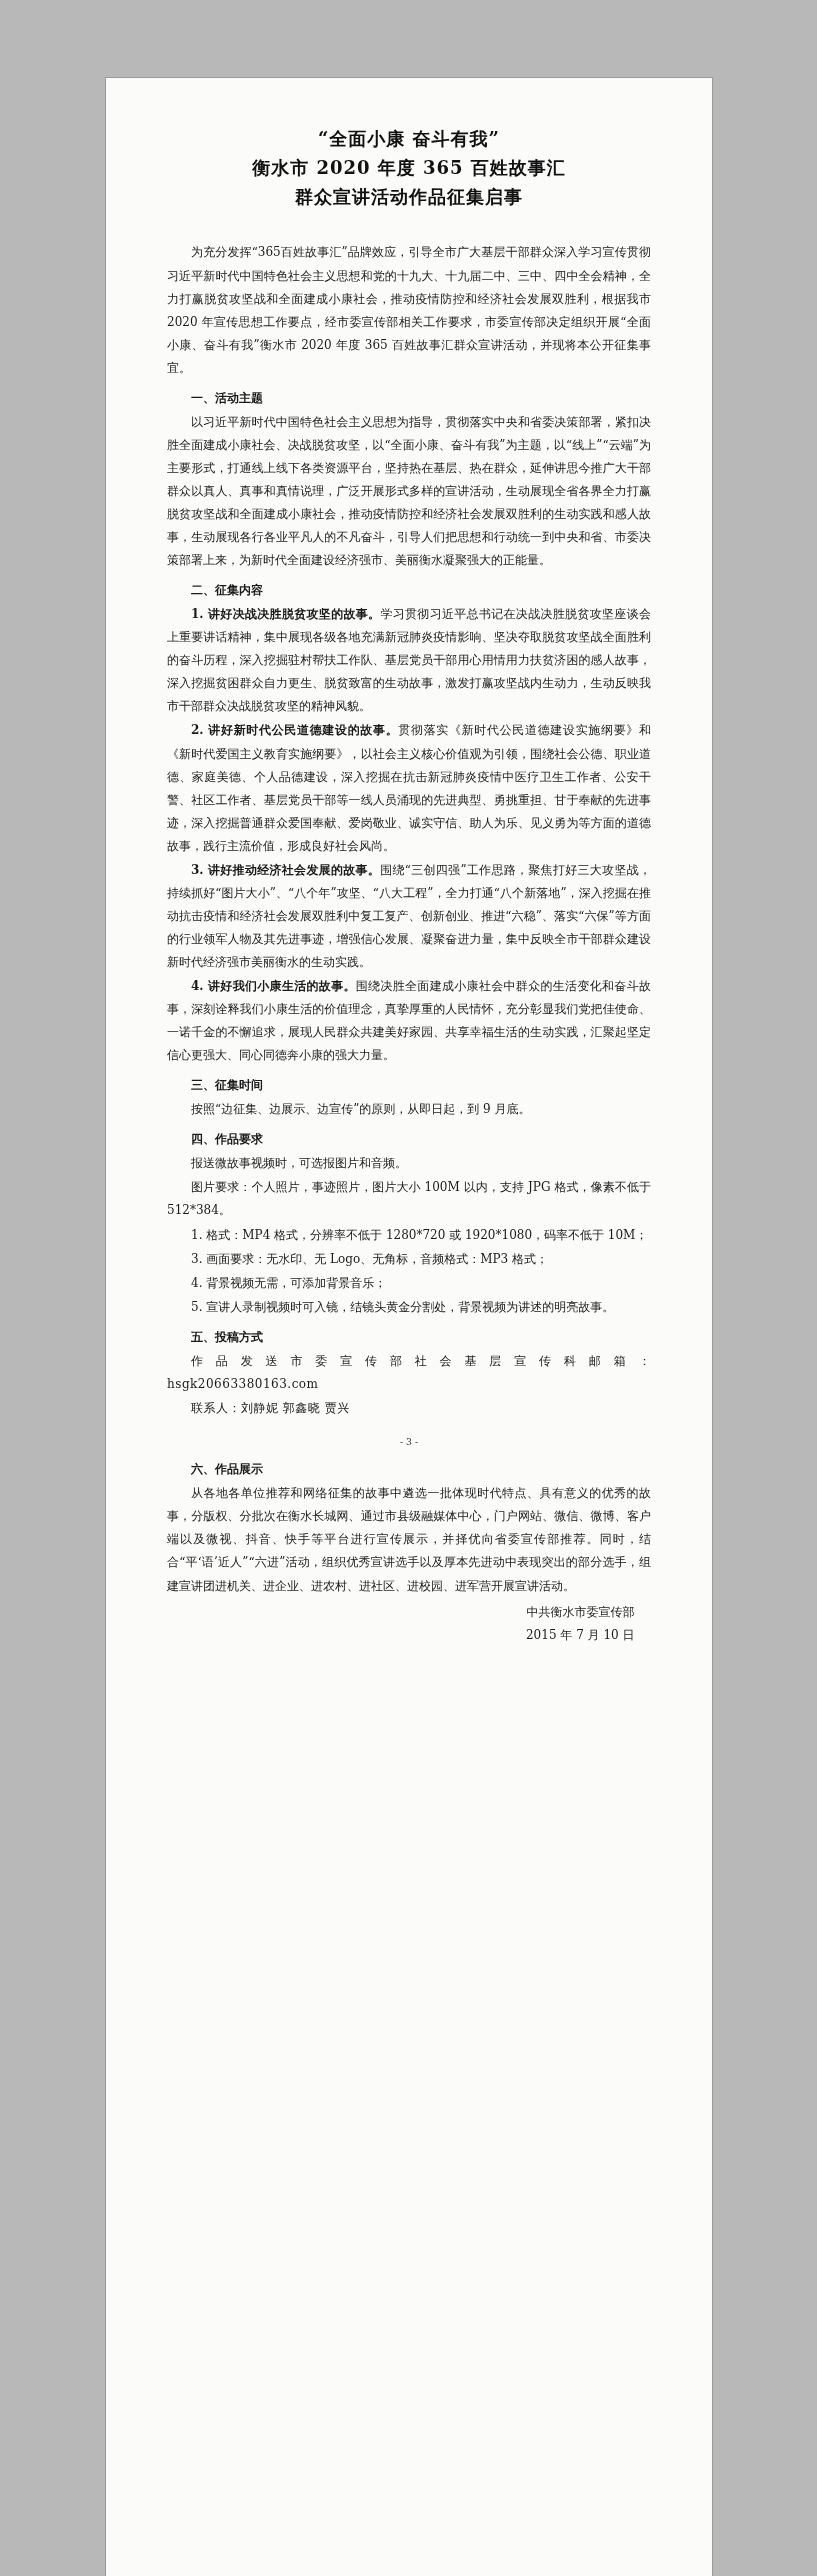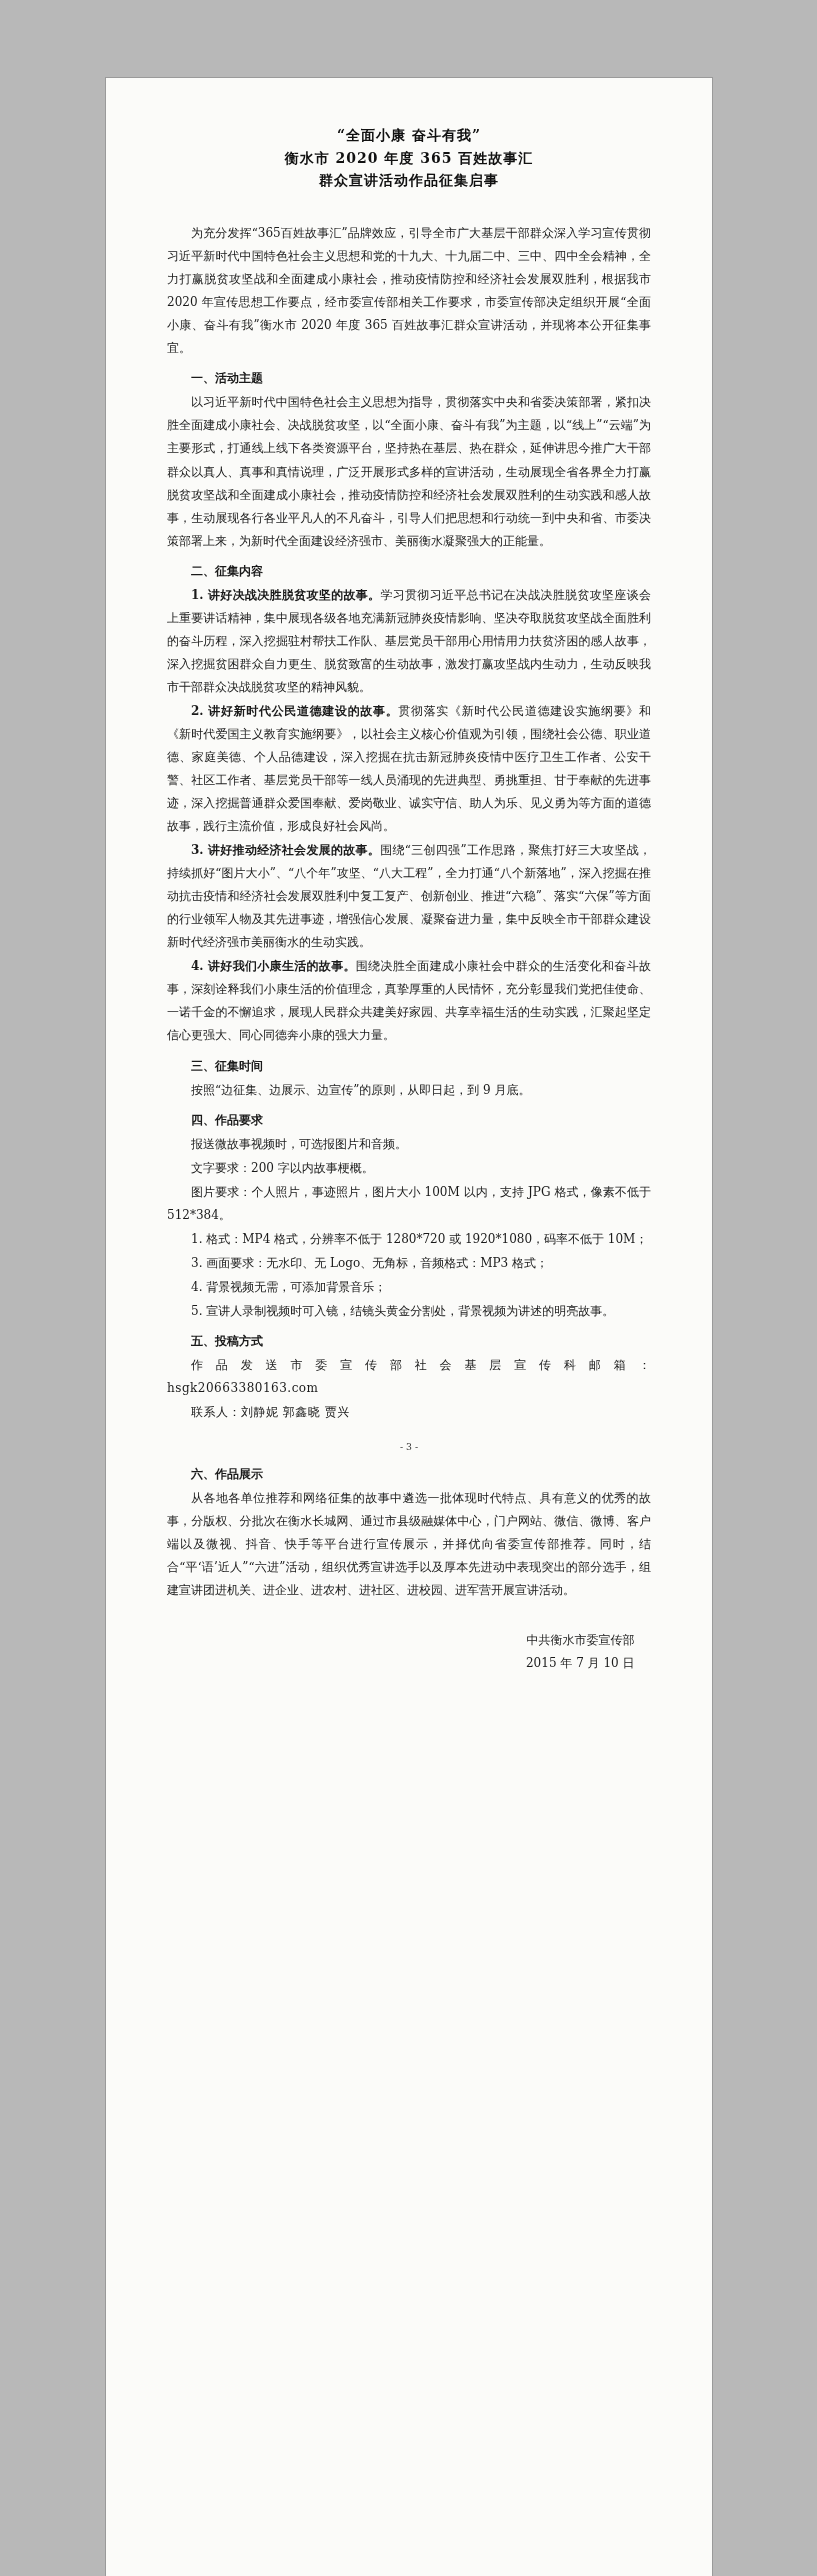--- a/index.html
+++ b/index.html
@@ -28,21 +28,21 @@
     padding: 46px 61px 62px 61px;
     position: relative;
   }
   .title-block {
     text-align: center;
     margin-bottom: 30px;
   }
   .title-line {
     font-family: "DejaVu Serif", "Liberation Serif", serif;
     font-weight: bold;
-    font-size: 14px;
+    font-size: 18px;
     line-height: 1.62;
     letter-spacing: 1px;
     color: #111;
   }
   .body-text {
     font-size: 12px;
     line-height: 1.92;
     color: #1a1a1a;
     text-align: justify;
     text-justify: inter-ideograph;
@@ -71,21 +71,21 @@
     margin: 0 0 1px 0;
     text-indent: 2em;
     letter-spacing: 0.5px;
   }
   p.sign {
     margin: 0;
     text-align: right;
     text-indent: 0;
   }
   .sign-block {
-    margin-top: 27px;
+    margin-top: 3px;
     padding-right: 16.5px;
   }
   .page-num {
     text-align: center;
     font-size: 9.3px;
     color: #333;
     margin-top: 13.4px;
   }
 </style>
 </head>
@@ -111,21 +111,20 @@
       <p class="sub"><span class="lead">1. 讲好决战决胜脱贫攻坚的故事。</span><span>学习贯彻习近平总书记在决战决胜脱贫攻坚座谈会上重要讲话精神，集中展现各级各地充满新冠肺炎疫情影响、坚决夺取脱贫攻坚战全面胜利的奋斗历程，深入挖掘驻村帮扶工作队、基层党员干部用心用情用力扶贫济困的感人故事，深入挖掘贫困群众自力更生、脱贫致富的生动故事，激发打赢攻坚战内生动力，生动反映我市干部群众决战脱贫攻坚的精神风貌。</span></p>
       <p class="sub"><span class="lead">2. 讲好新时代公民道德建设的故事。</span><span>贯彻落实《新时代公民道德建设实施纲要》和《新时代爱国主义教育实施纲要》，以社会主义核心价值观为引领，围绕社会公德、职业道德、家庭美德、个人品德建设，深入挖掘在抗击新冠肺炎疫情中医疗卫生工作者、公安干警、社区工作者、基层党员干部等一线人员涌现的先进典型、勇挑重担、甘于奉献的先进事迹，深入挖掘普通群众爱国奉献、爱岗敬业、诚实守信、助人为乐、见义勇为等方面的道德故事，践行主流价值，形成良好社会风尚。</span></p>
       <p class="sub"><span class="lead">3. 讲好推动经济社会发展的故事。</span><span>围绕“三创四强”工作思路，聚焦打好三大攻坚战，持续抓好“图片大小”、“八个年”攻坚、“八大工程”，全力打通“八个新落地”，深入挖掘在推动抗击疫情和经济社会发展双胜利中复工复产、创新创业、推进“六稳”、落实“六保”等方面的行业领军人物及其先进事迹，增强信心发展、凝聚奋进力量，集中反映全市干部群众建设新时代经济强市美丽衡水的生动实践。</span></p>
       <p class="sub"><span class="lead">4. 讲好我们小康生活的故事。</span><span>围绕决胜全面建成小康社会中群众的生活变化和奋斗故事，深刻诠释我们小康生活的价值理念，真挚厚重的人民情怀，充分彰显我们党把佳使命、一诺千金的不懈追求，展现人民群众共建美好家园、共享幸福生活的生动实践，汇聚起坚定信心更强大、同心同德奔小康的强大力量。</span></p>
 
       <p class="heading">三、征集时间</p>
       <p class="para">按照“边征集、边展示、边宣传”的原则，从即日起，到 9 月底。</p>
 
       <p class="heading">四、作品要求</p>
       <p class="para">报送微故事视频时，可选报图片和音频。</p>
-      <p class="para">文字要求：200 字以内故事梗概。</p>
       <p class="para">图片要求：个人照片，事迹照片，图片大小 100M 以内，支持 JPG 格式，像素不低于 512*384。</p>
       <p class="list-item">1. 格式：MP4 格式，分辨率不低于 1280*720 或 1920*1080，码率不低于 10M；</p>
       <p class="list-item">3. 画面要求：无水印、无 Logo、无角标，音频格式：MP3 格式；</p>
       <p class="list-item">4. 背景视频无需，可添加背景音乐；</p>
       <p class="list-item">5. 宣讲人录制视频时可入镜，结镜头黄金分割处，背景视频为讲述的明亮故事。</p>
 
       <p class="heading">五、投稿方式</p>
       <p class="contact">作 品 发 送 市 委 宣 传 部 社 会 基 层 宣 传 科 邮 箱 ：hsgk20663380163.com</p>
       <p class="contact">联系人：刘静妮  郭鑫晓  贾兴</p>
 

